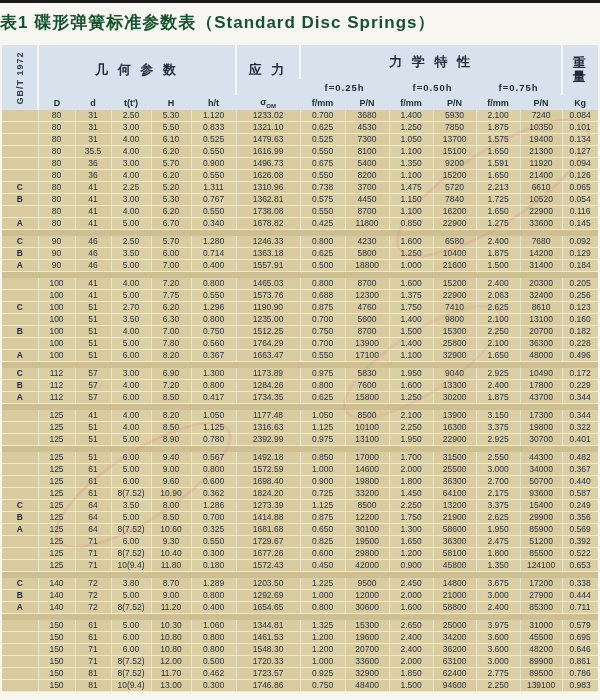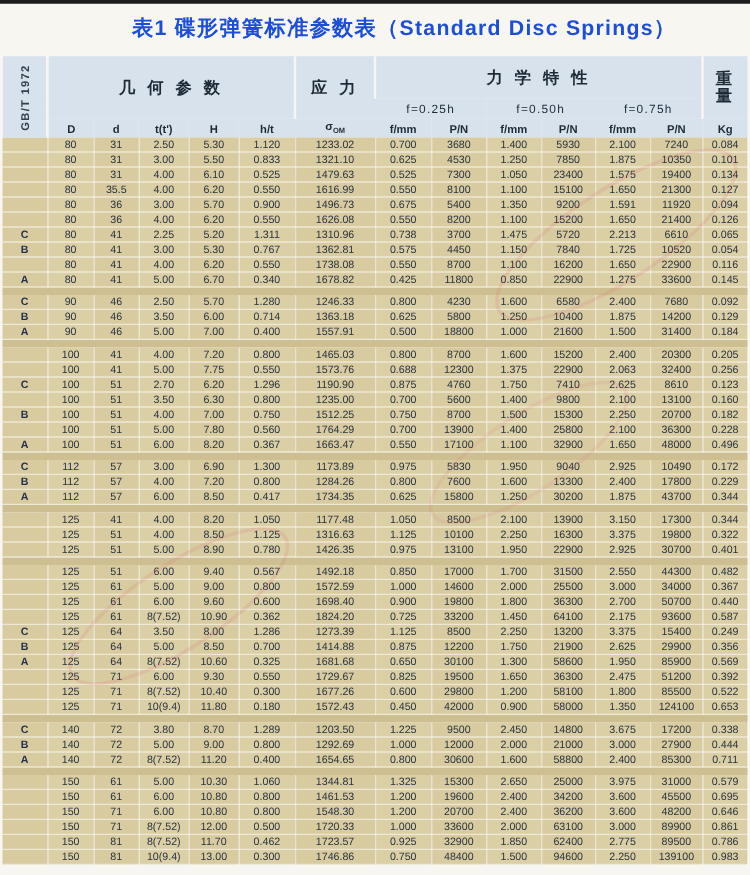--- a/index.html
+++ b/index.html
@@ -5,41 +5,41 @@
   html,body{margin:0;padding:0;}
   body{
     width:600px;height:700px;overflow:hidden;position:relative;
     background:#f7f6f1;
     font-family:"Liberation Sans","DejaVu Sans",sans-serif;
     -webkit-font-smoothing:antialiased;
   }
   .topbar{position:absolute;top:0;left:0;width:600px;height:3px;background:#1c1c1c;}
   .title{
     position:absolute;top:6px;left:0;width:541px;height:34px;
-    text-align:right;font-size:17px;font-weight:bold;color:#1d4ed8;
+    text-align:left;font-size:17px;font-weight:bold;color:#14532d;
     letter-spacing:1px;line-height:34px;white-space:nowrap;
   }
   .tablewrap{position:absolute;top:45px;left:2px;width:596px;}
   table{border-collapse:collapse;table-layout:fixed;width:596px;}
   col.c0{width:36px}col.c1{width:37px}col.c2{width:36px}col.c3{width:40px}
   col.c4{width:40px}col.c5{width:45px}col.c6{width:64px}col.c7{width:45px}
   col.c8{width:44px}col.c9{width:44px}col.c10{width:43px}col.c11{width:44px}
   col.c12{width:42px}col.c13{width:36px}
   thead td{
     background:#d7e2ec;color:#1e2a36;text-align:center;vertical-align:middle;
     padding:0;border:0;
   }
   td.sec{font-size:13px;font-weight:bold;letter-spacing:3px;border-left:2px solid #f7f6f1;}
   td.gbcell{height:65px;position:relative;border-right:2px solid #f7f6f1;}
   .gbtext{
     position:absolute;left:50%;top:50%;
     transform:translate(-50%,-50%) rotate(-90deg);
     font-size:9px;font-weight:bold;letter-spacing:1px;color:#33414f;white-space:nowrap;
   }
-  tr.frow td{height:16px;font-size:9.5px;font-weight:normal;letter-spacing:1px;margin-top:16px;}
+  tr.frow td{height:16px;font-size:9.5px;font-weight:bold;letter-spacing:1px;margin-top:16px;}
   tr.colrow td{height:15px;font-size:9px;font-weight:bold;}
   tr.colrow td sub{font-size:6px;}
   .weightcell{white-space:pre-line;line-height:14px;border-left:2px solid #f7f6f1;}
   tbody td{
     height:11px;padding:0;text-align:center;vertical-align:middle;
     font-size:8.5px;line-height:11px;color:#28333f;
     background:#d8cba0;
     border-right:1px solid rgba(255,255,255,0.45);
     border-bottom:1px solid rgba(255,255,255,0.55);
   }
@@ -150,21 +150,21 @@
           <td></td>
           <td>80</td>
           <td>31</td>
           <td>4.00</td>
           <td>6.10</td>
           <td>0.525</td>
           <td>1479.63</td>
           <td>0.525</td>
           <td>7300</td>
           <td>1.050</td>
-          <td>23400</td>
+          <td>13700</td>
           <td>1.575</td>
           <td>19400</td>
           <td>0.134</td>
         </tr>
         <tr>
           <td></td>
           <td>80</td>
           <td>35.5</td>
           <td>4.00</td>
           <td>6.20</td>
@@ -526,21 +526,21 @@
           <td>19800</td>
           <td>0.322</td>
         </tr>
         <tr>
           <td></td>
           <td>125</td>
           <td>51</td>
           <td>5.00</td>
           <td>8.90</td>
           <td>0.780</td>
-          <td>1426.35</td>
+          <td>2392.99</td>
           <td>0.975</td>
           <td>13100</td>
           <td>1.950</td>
           <td>22900</td>
           <td>2.925</td>
           <td>30700</td>
           <td>0.401</td>
         </tr>
         <tr class="sep">
           <td colspan="14"></td>
@@ -693,21 +693,21 @@
           <td></td>
           <td>125</td>
           <td>71</td>
           <td>10(9.4)</td>
           <td>11.80</td>
           <td>0.180</td>
           <td>1572.43</td>
           <td>0.450</td>
           <td>42000</td>
           <td>0.900</td>
-          <td>58000</td>
+          <td>45800</td>
           <td>1.350</td>
           <td>124100</td>
           <td>0.653</td>
         </tr>
         <tr class="sep">
           <td colspan="14"></td>
         </tr>
         <tr>
           <td>C</td>
           <td>140</td>

